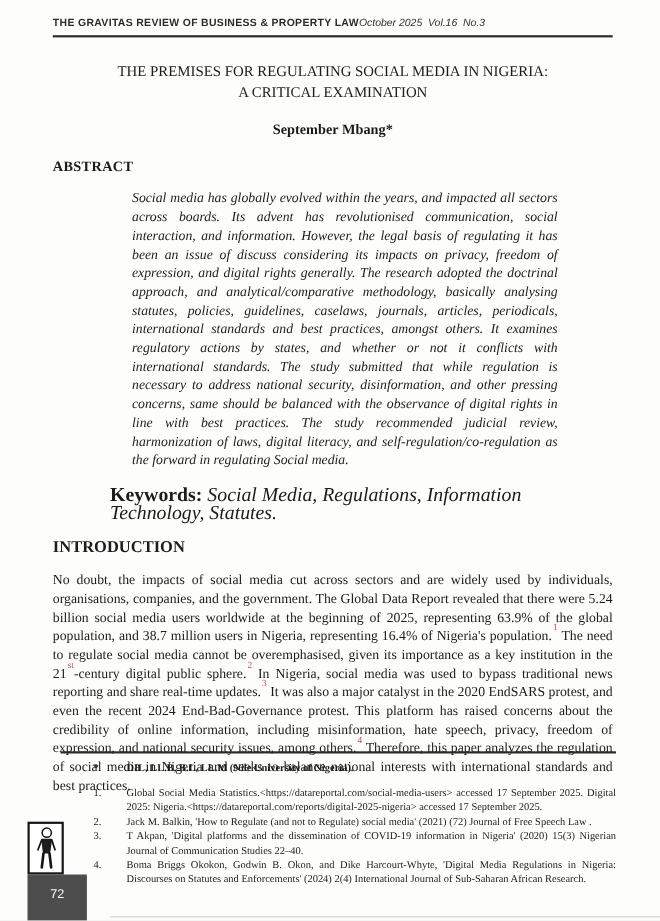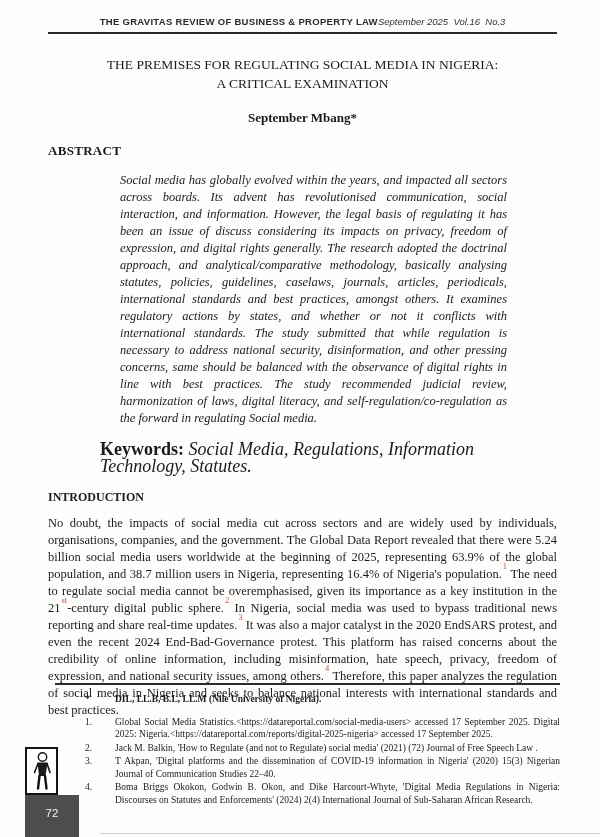--- a/index.html
+++ b/index.html
@@ -5,21 +5,21 @@
   html,body { margin:0; padding:0; background:#e9e9e9; }
   .page {
     position:relative; width:600px; height:837px; margin:0 auto;
     background:#fdfdfc; color:#1b1b1b; overflow:hidden;
     font-family:"Liberation Serif", serif;
   }
   .content { padding:16px 43px 0 48px; }
 
   
   .running-header {
-    display:flex; justify-content:center; align-items:baseline;
+    display:flex; justify-content:flex-start; align-items:baseline;
     border-bottom:2px solid #2b2b2b; padding-bottom:5px;
   }
   .journal-name {
     font-family:"Liberation Sans", sans-serif; font-weight:bold;
     font-size:9.5px; letter-spacing:0.3px; color:#2a2a2a;
   }
   .issue-info {
     font-family:"Liberation Sans", sans-serif; font-style:italic;
     font-size:9.5px; color:#333; white-space:pre;
   }
@@ -30,21 +30,21 @@
   .abstract-heading { text-align:left; font-weight:bold; font-size:13px; letter-spacing:0.3px; margin-top:17px; margin-bottom:13px; }
 
   .abstract {
     margin:0 50px 0 72px; font-style:italic; font-size:12.5px;
     line-height:17px; text-align:justify;
   }
   .keywords { margin:14px 50px 0 52px; font-size:18px; line-height:17px; }
   .kw-label { font-weight:bold; }
   .kw-text { font-style:italic; }
 
-  .section-heading { font-weight:bold; font-size:12px; margin-top:15px; }
+  .section-heading { font-weight:bold; font-size:15px; margin-top:15px; }
   .body-text { font-size:12.5px; line-height:17px; text-align:justify; margin-top:1px; }
 
   sup.fnref {
     font-size:8.5px; line-height:0; position:relative; top:-4px;
     margin-left:1px; font-style:normal;
   }
 
   
   .footnotes { position:absolute; left:0; top:683px; right:40px; }
   .fn-divider { border-top:2px solid #2b2b2b; margin-left:55px; }
@@ -69,21 +69,21 @@
   .bottom-line { position:absolute; left:100px; right:0; top:833px; border-top:1px solid #cfcfcf; }
 </style>
 </head>
 <body>
 
 <div class="page">
   <div class="content">
 
     <div class="running-header">
       <span class="journal-name">THE GRAVITAS REVIEW OF BUSINESS &amp; PROPERTY LAW</span>
-      <span class="issue-info">September 2025  Vol.16  No.3</span>
+      <span class="issue-info">October 2025  Vol.16  No.3</span>
     </div>
 
     <h1 class="article-title">
       <span>THE PREMISES FOR REGULATING SOCIAL MEDIA IN NIGERIA:</span>
       <span>A CRITICAL EXAMINATION</span>
     </h1>
 
     <div class="author">September Mbang*</div>
 
     <div class="abstract-heading">ABSTRACT</div>

